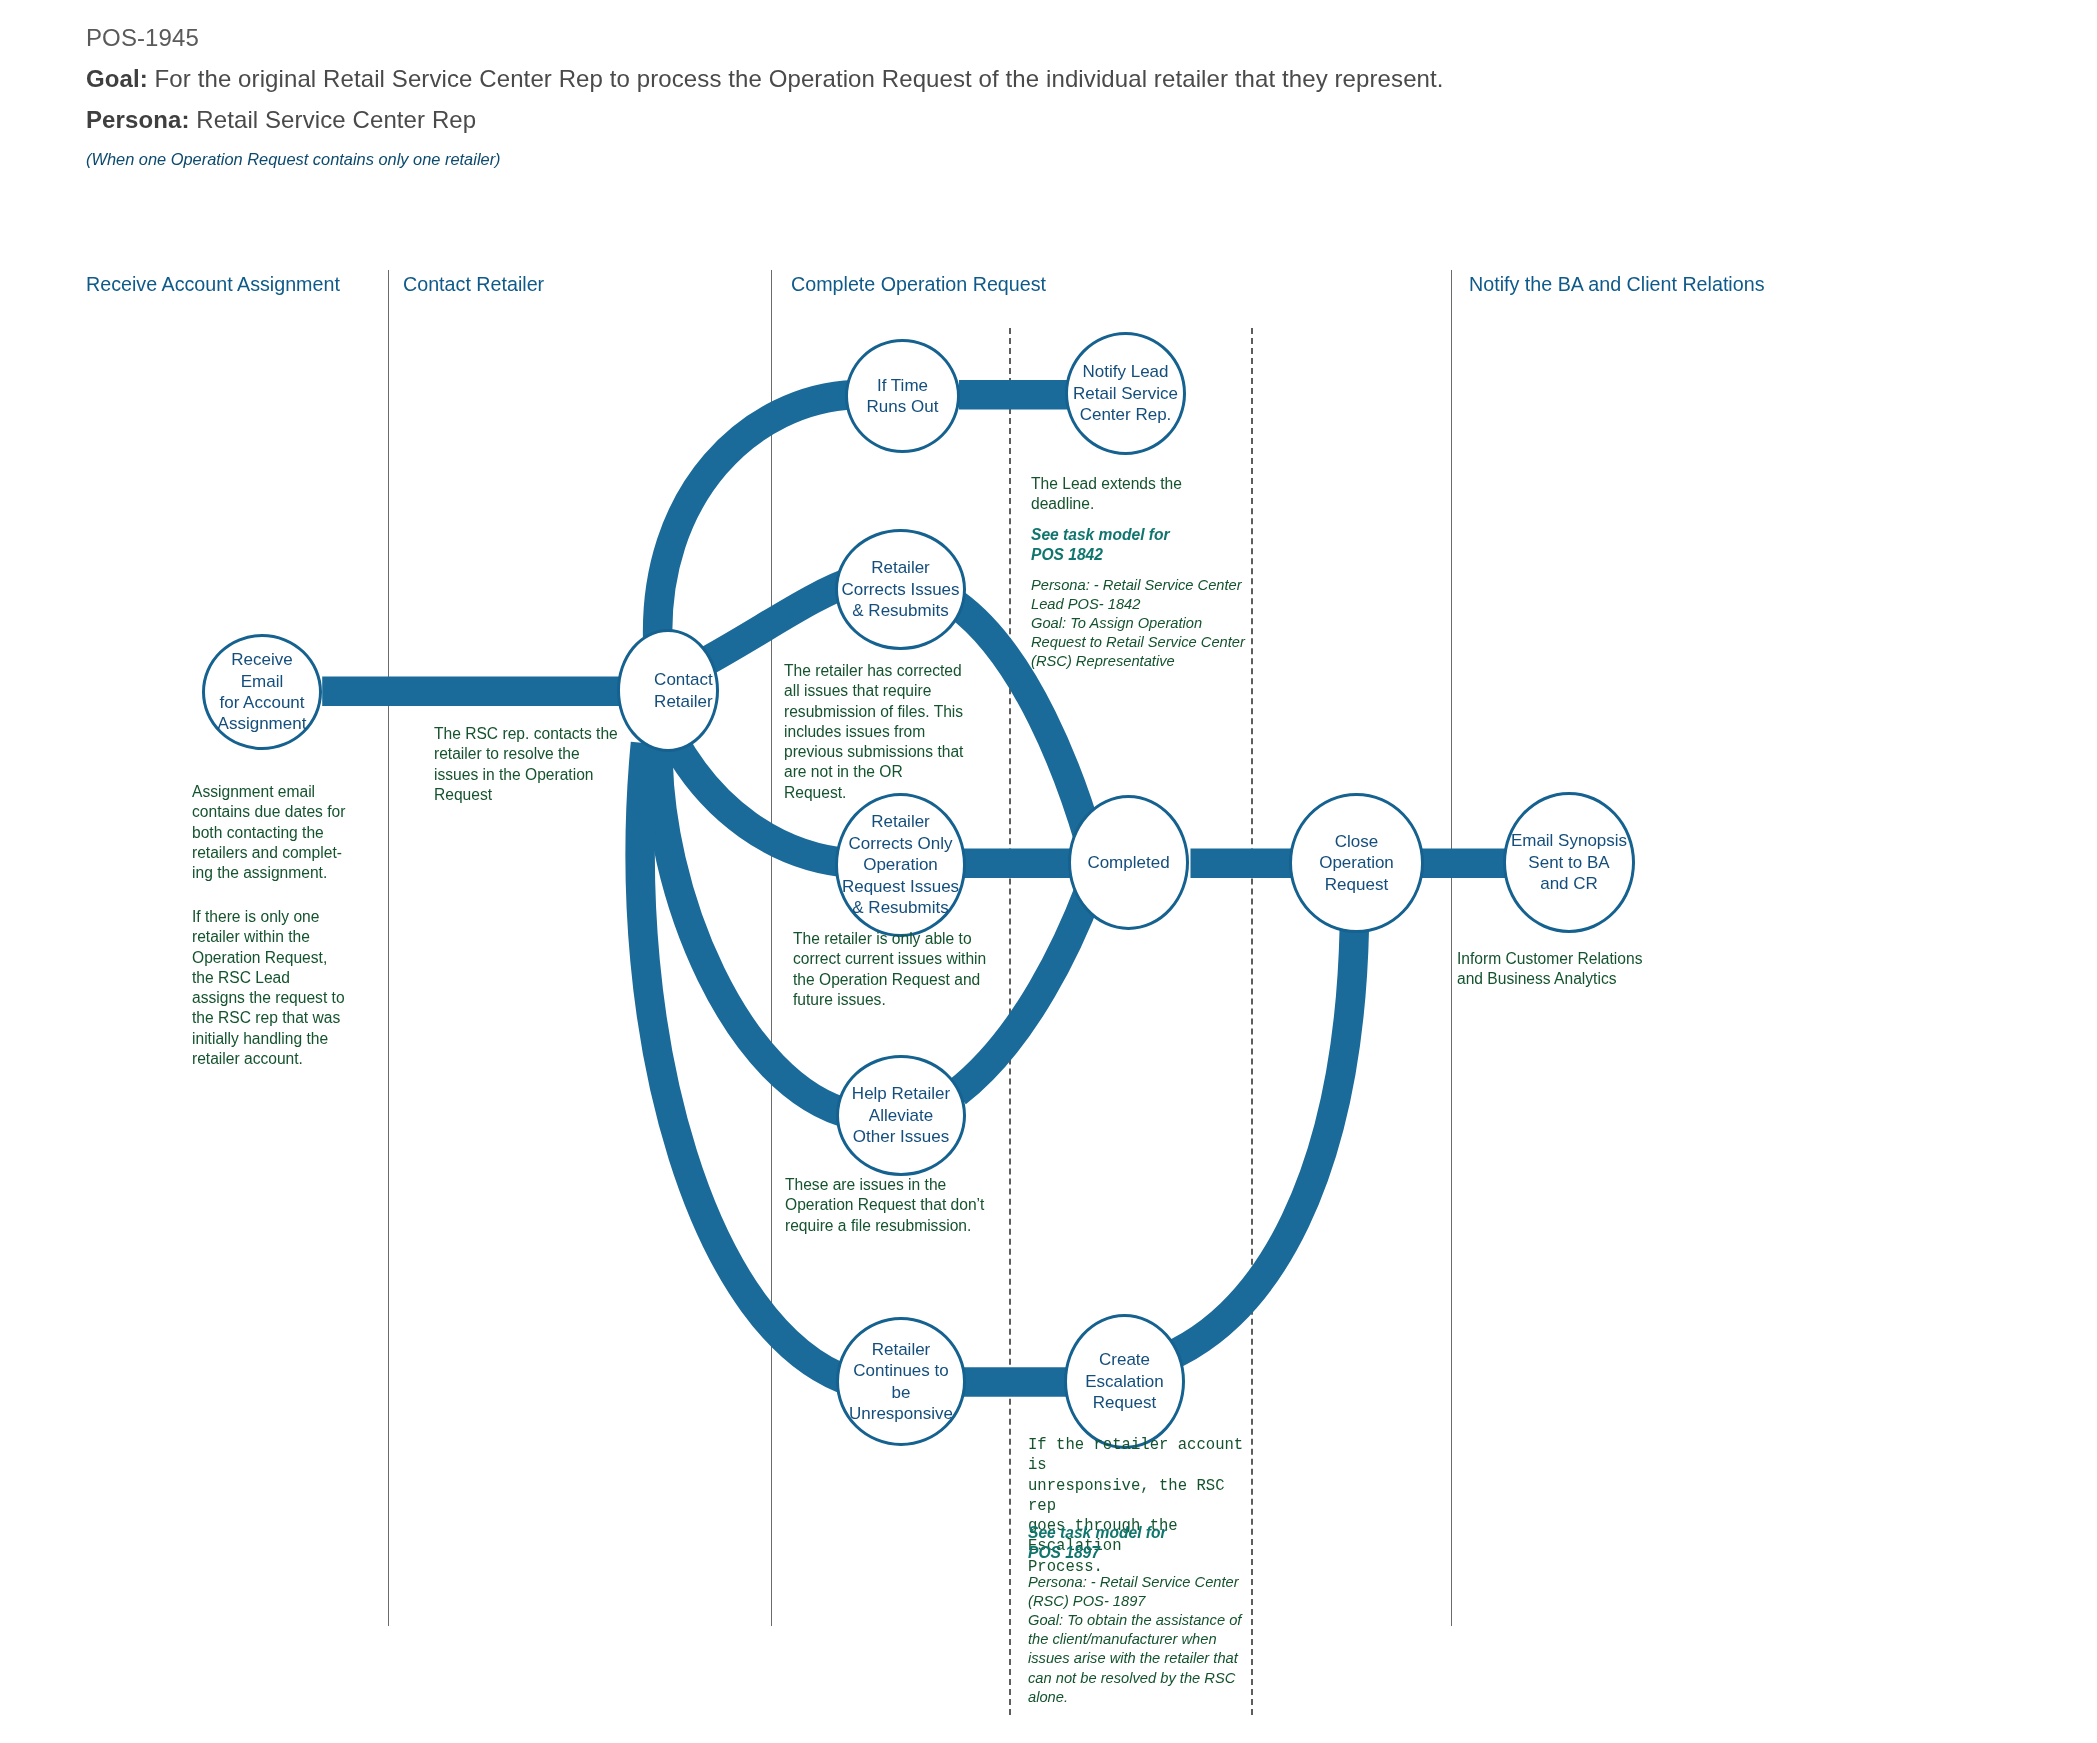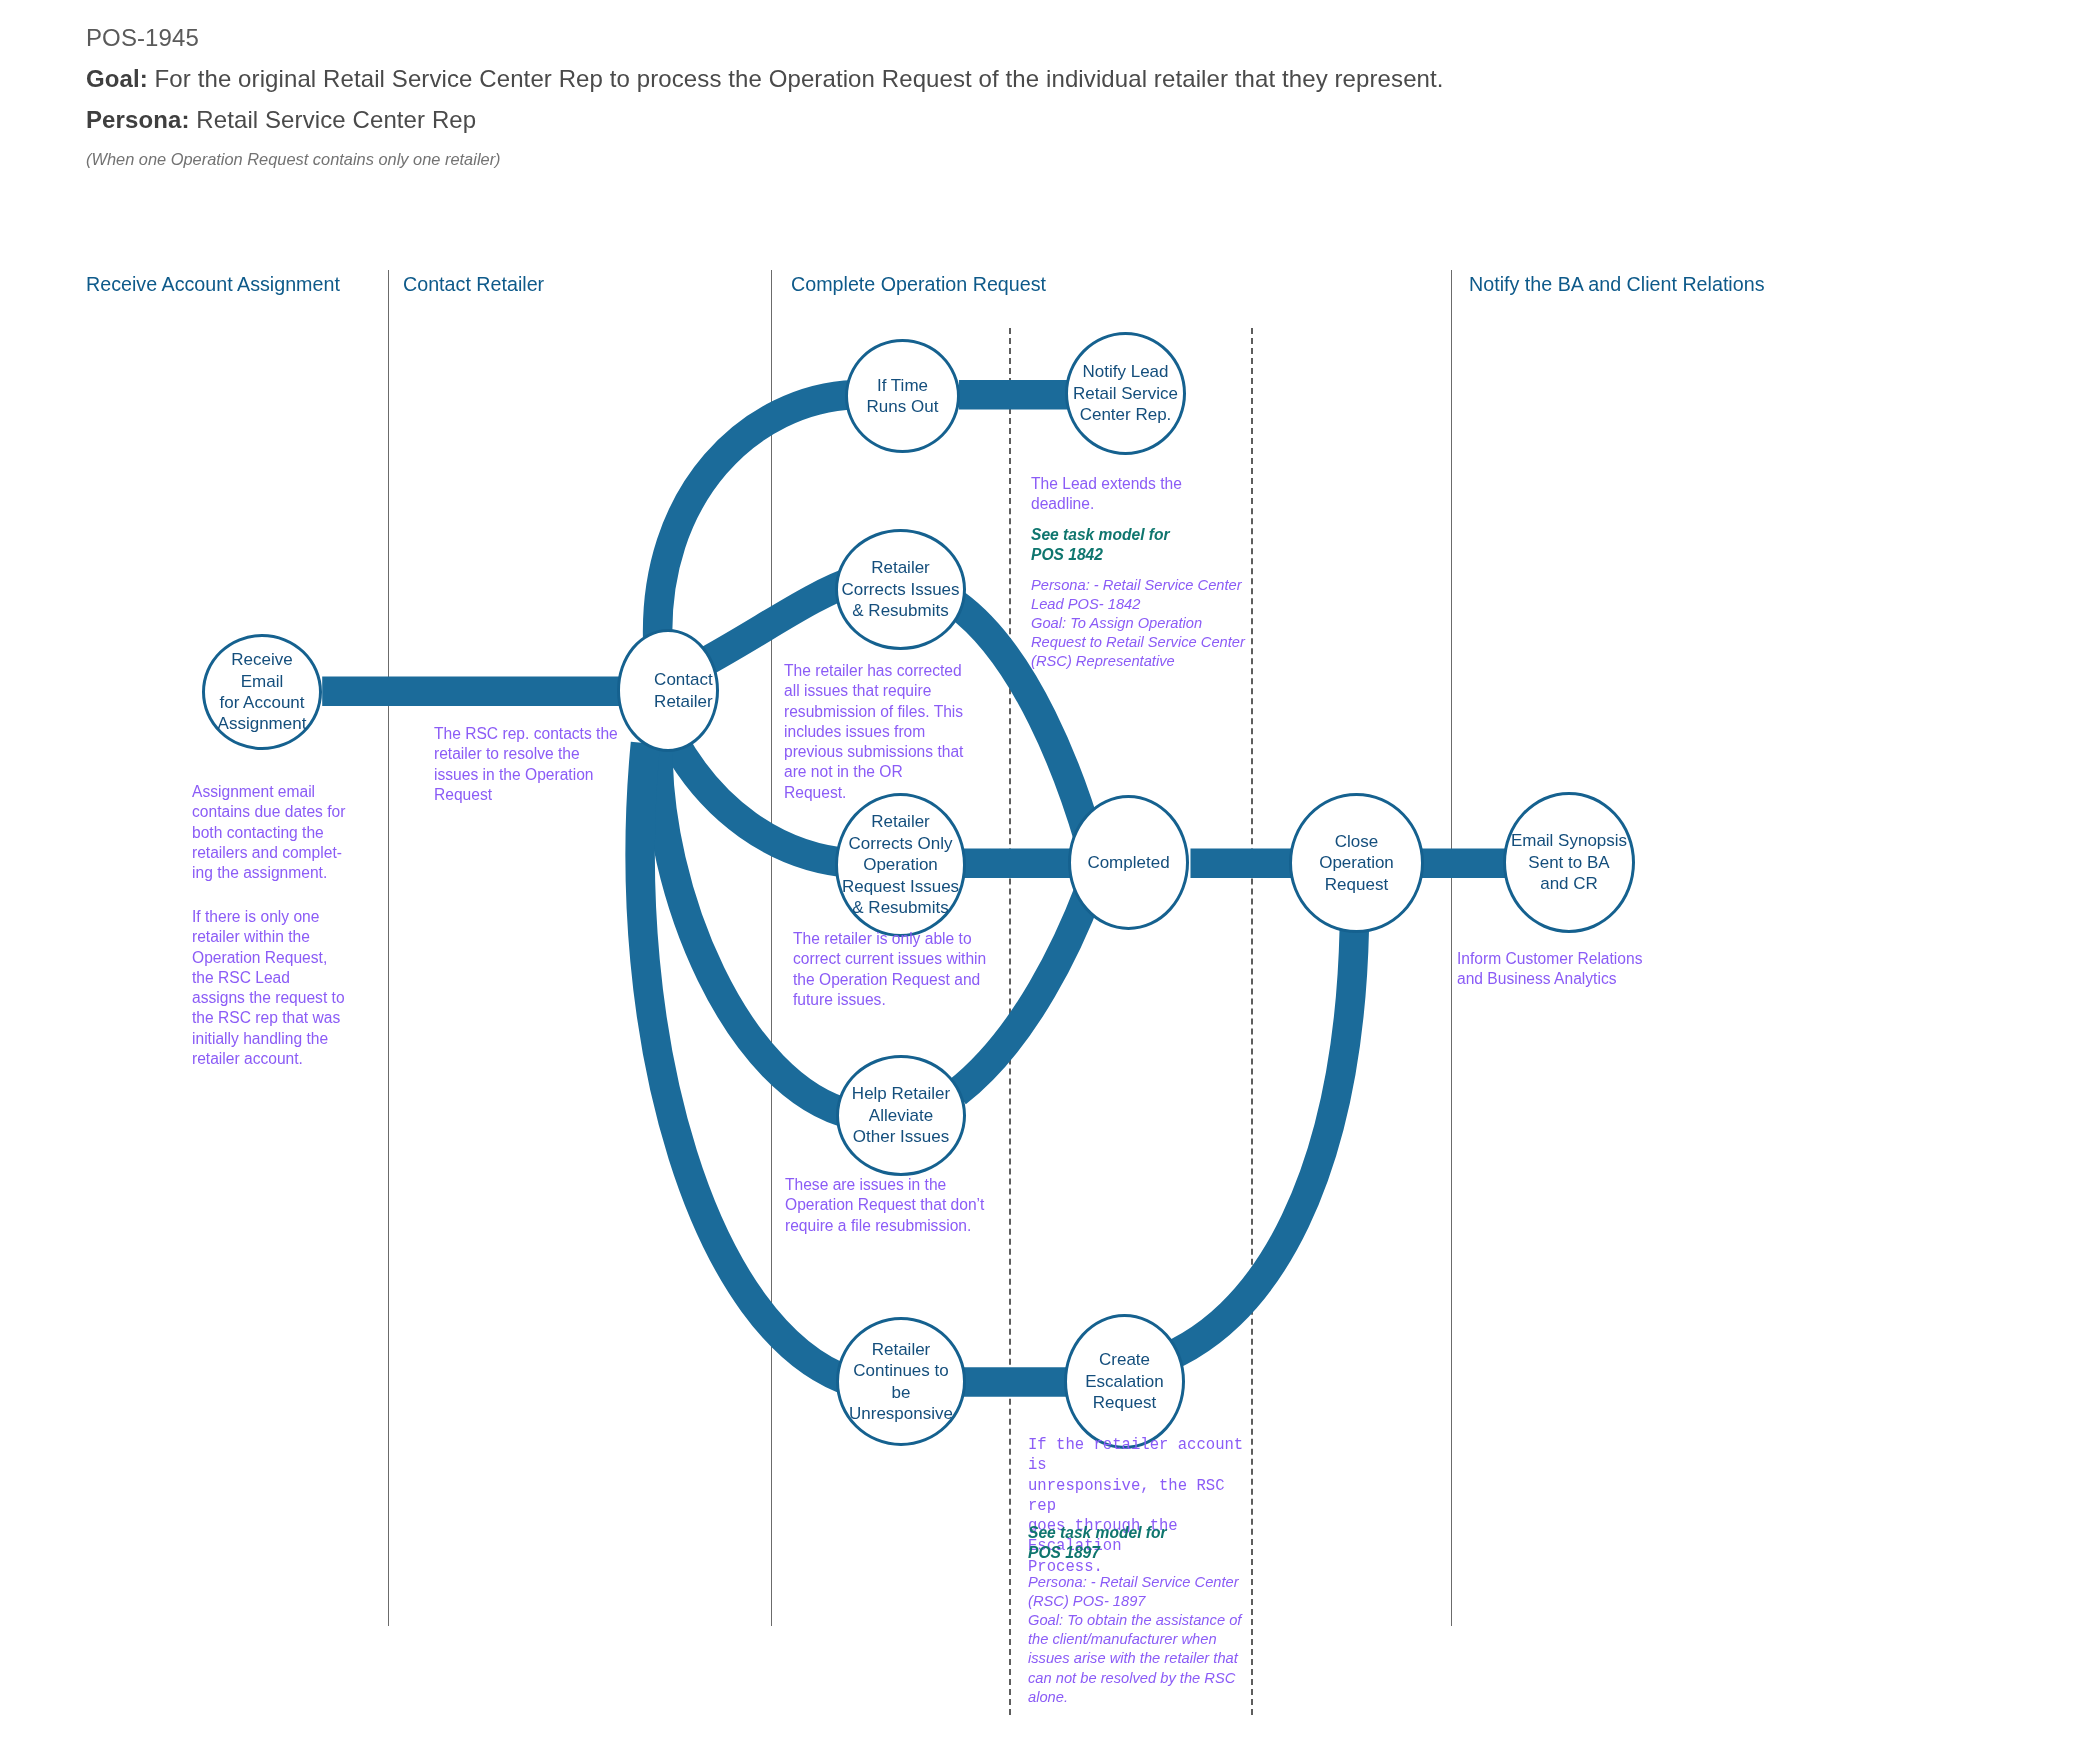--- a/index.html
+++ b/index.html
@@ -10,21 +10,21 @@
     position:relative;
     overflow:hidden;
   }
   .page { position:absolute; left:0; top:0; width:2097px; height:1572px; }
 
   
   .header { position:absolute; left:86px; top:22px; width:1857px; }
   .h-id     { font-size:24px; color:#5a5a5a; line-height:1.34; letter-spacing:0.1px;}
   .h-line   { font-size:24px; color:#4a4a4a; line-height:1.34; margin-top:8.7px; letter-spacing:0.1px;}
   .h-line b { font-weight:bold; color:#3f3f3f; }
-  .h-note   { font-size:16.4px; font-style:italic; color:#737373; margin-top:14px; }
+  .h-note   { font-size:16.4px; font-style:italic; color:#0c4a6e; margin-top:14px; }
 
   
   .lane-title {
     position:absolute; font-size:19.7px; color:#0e5a8a; white-space:nowrap;
   }
   .lane-rule {
     position:absolute; width:1.1px; background:#6b6b6b; top:270px;
   }
   .lane-dash {
     position:absolute; width:0; top:328px;
@@ -51,21 +51,21 @@
     line-height:1.26;
     padding:0 3.3px;
     white-space:pre-line;
   }
 
   
   .note {
     position:absolute;
     font-size:15.6px;
     line-height:1.30;
-    color:#8b5cf6;
+    color:#14532d;
     white-space:pre-line;
   }
   .note.italic { font-style:italic; }
   .note.bolditalic { font-style:italic; font-weight:bold; color:#0f766e; }
 </style>
 </head>
 <body>
 
 <div class="page">
 

